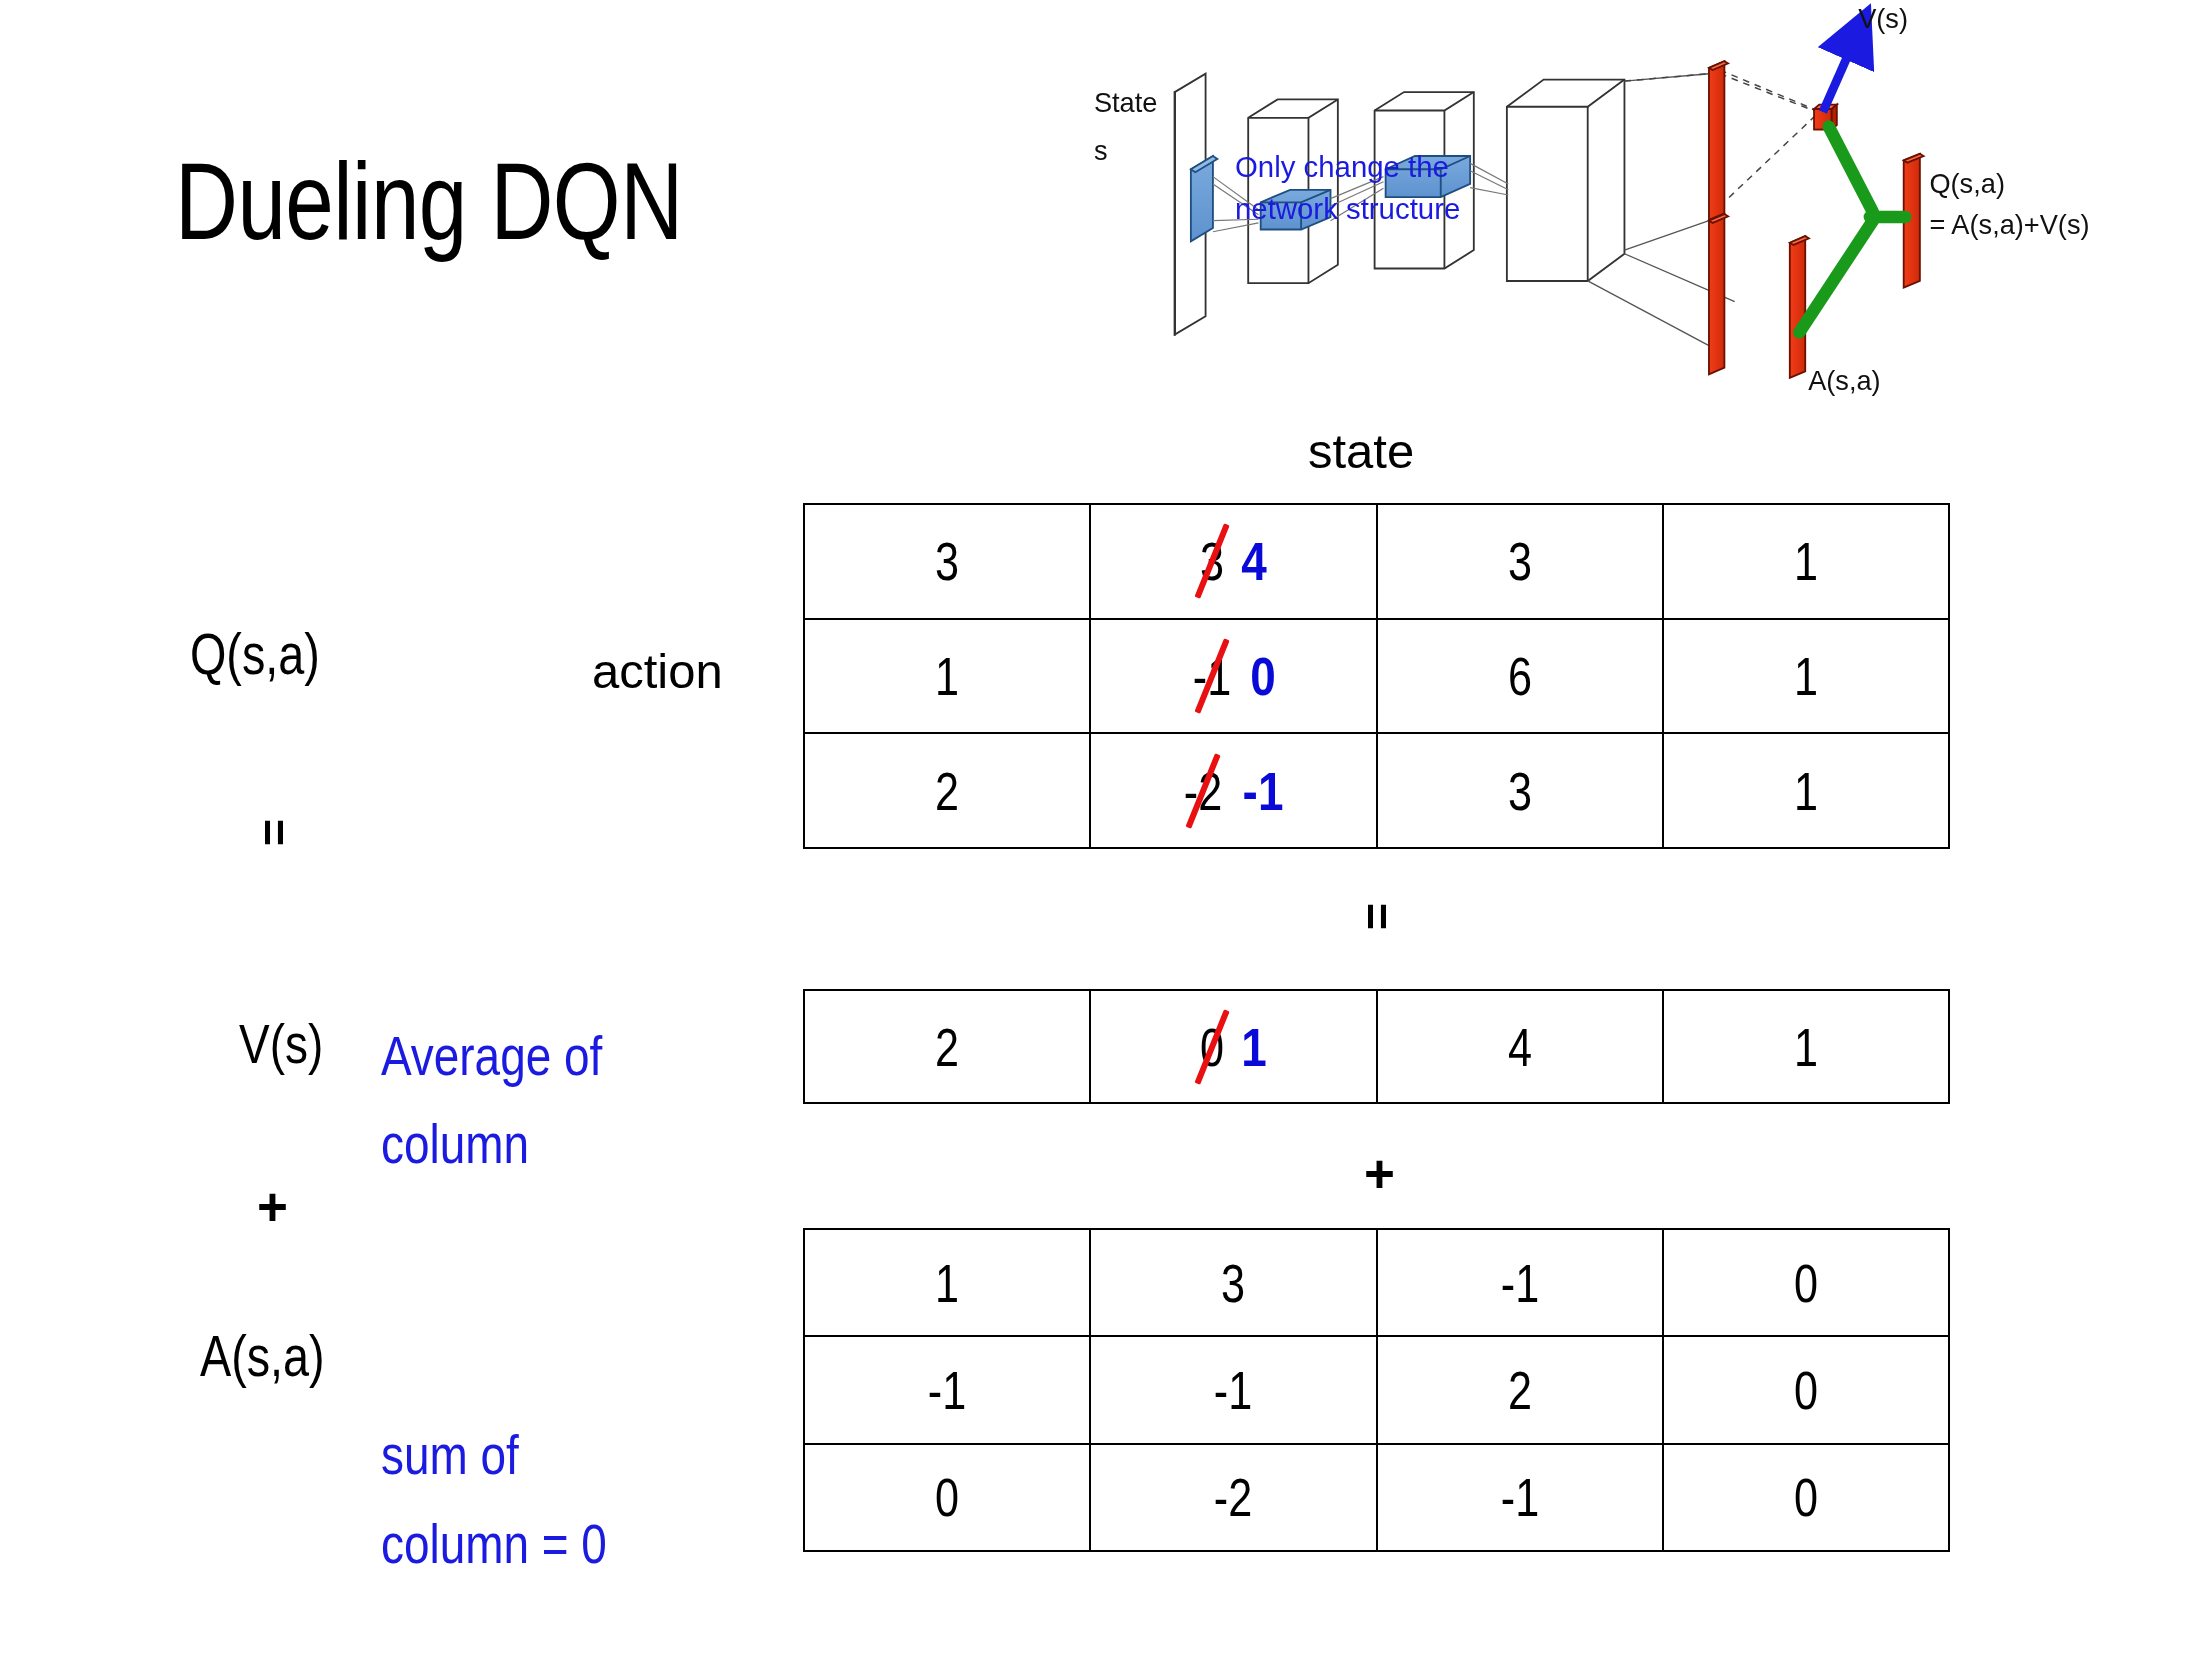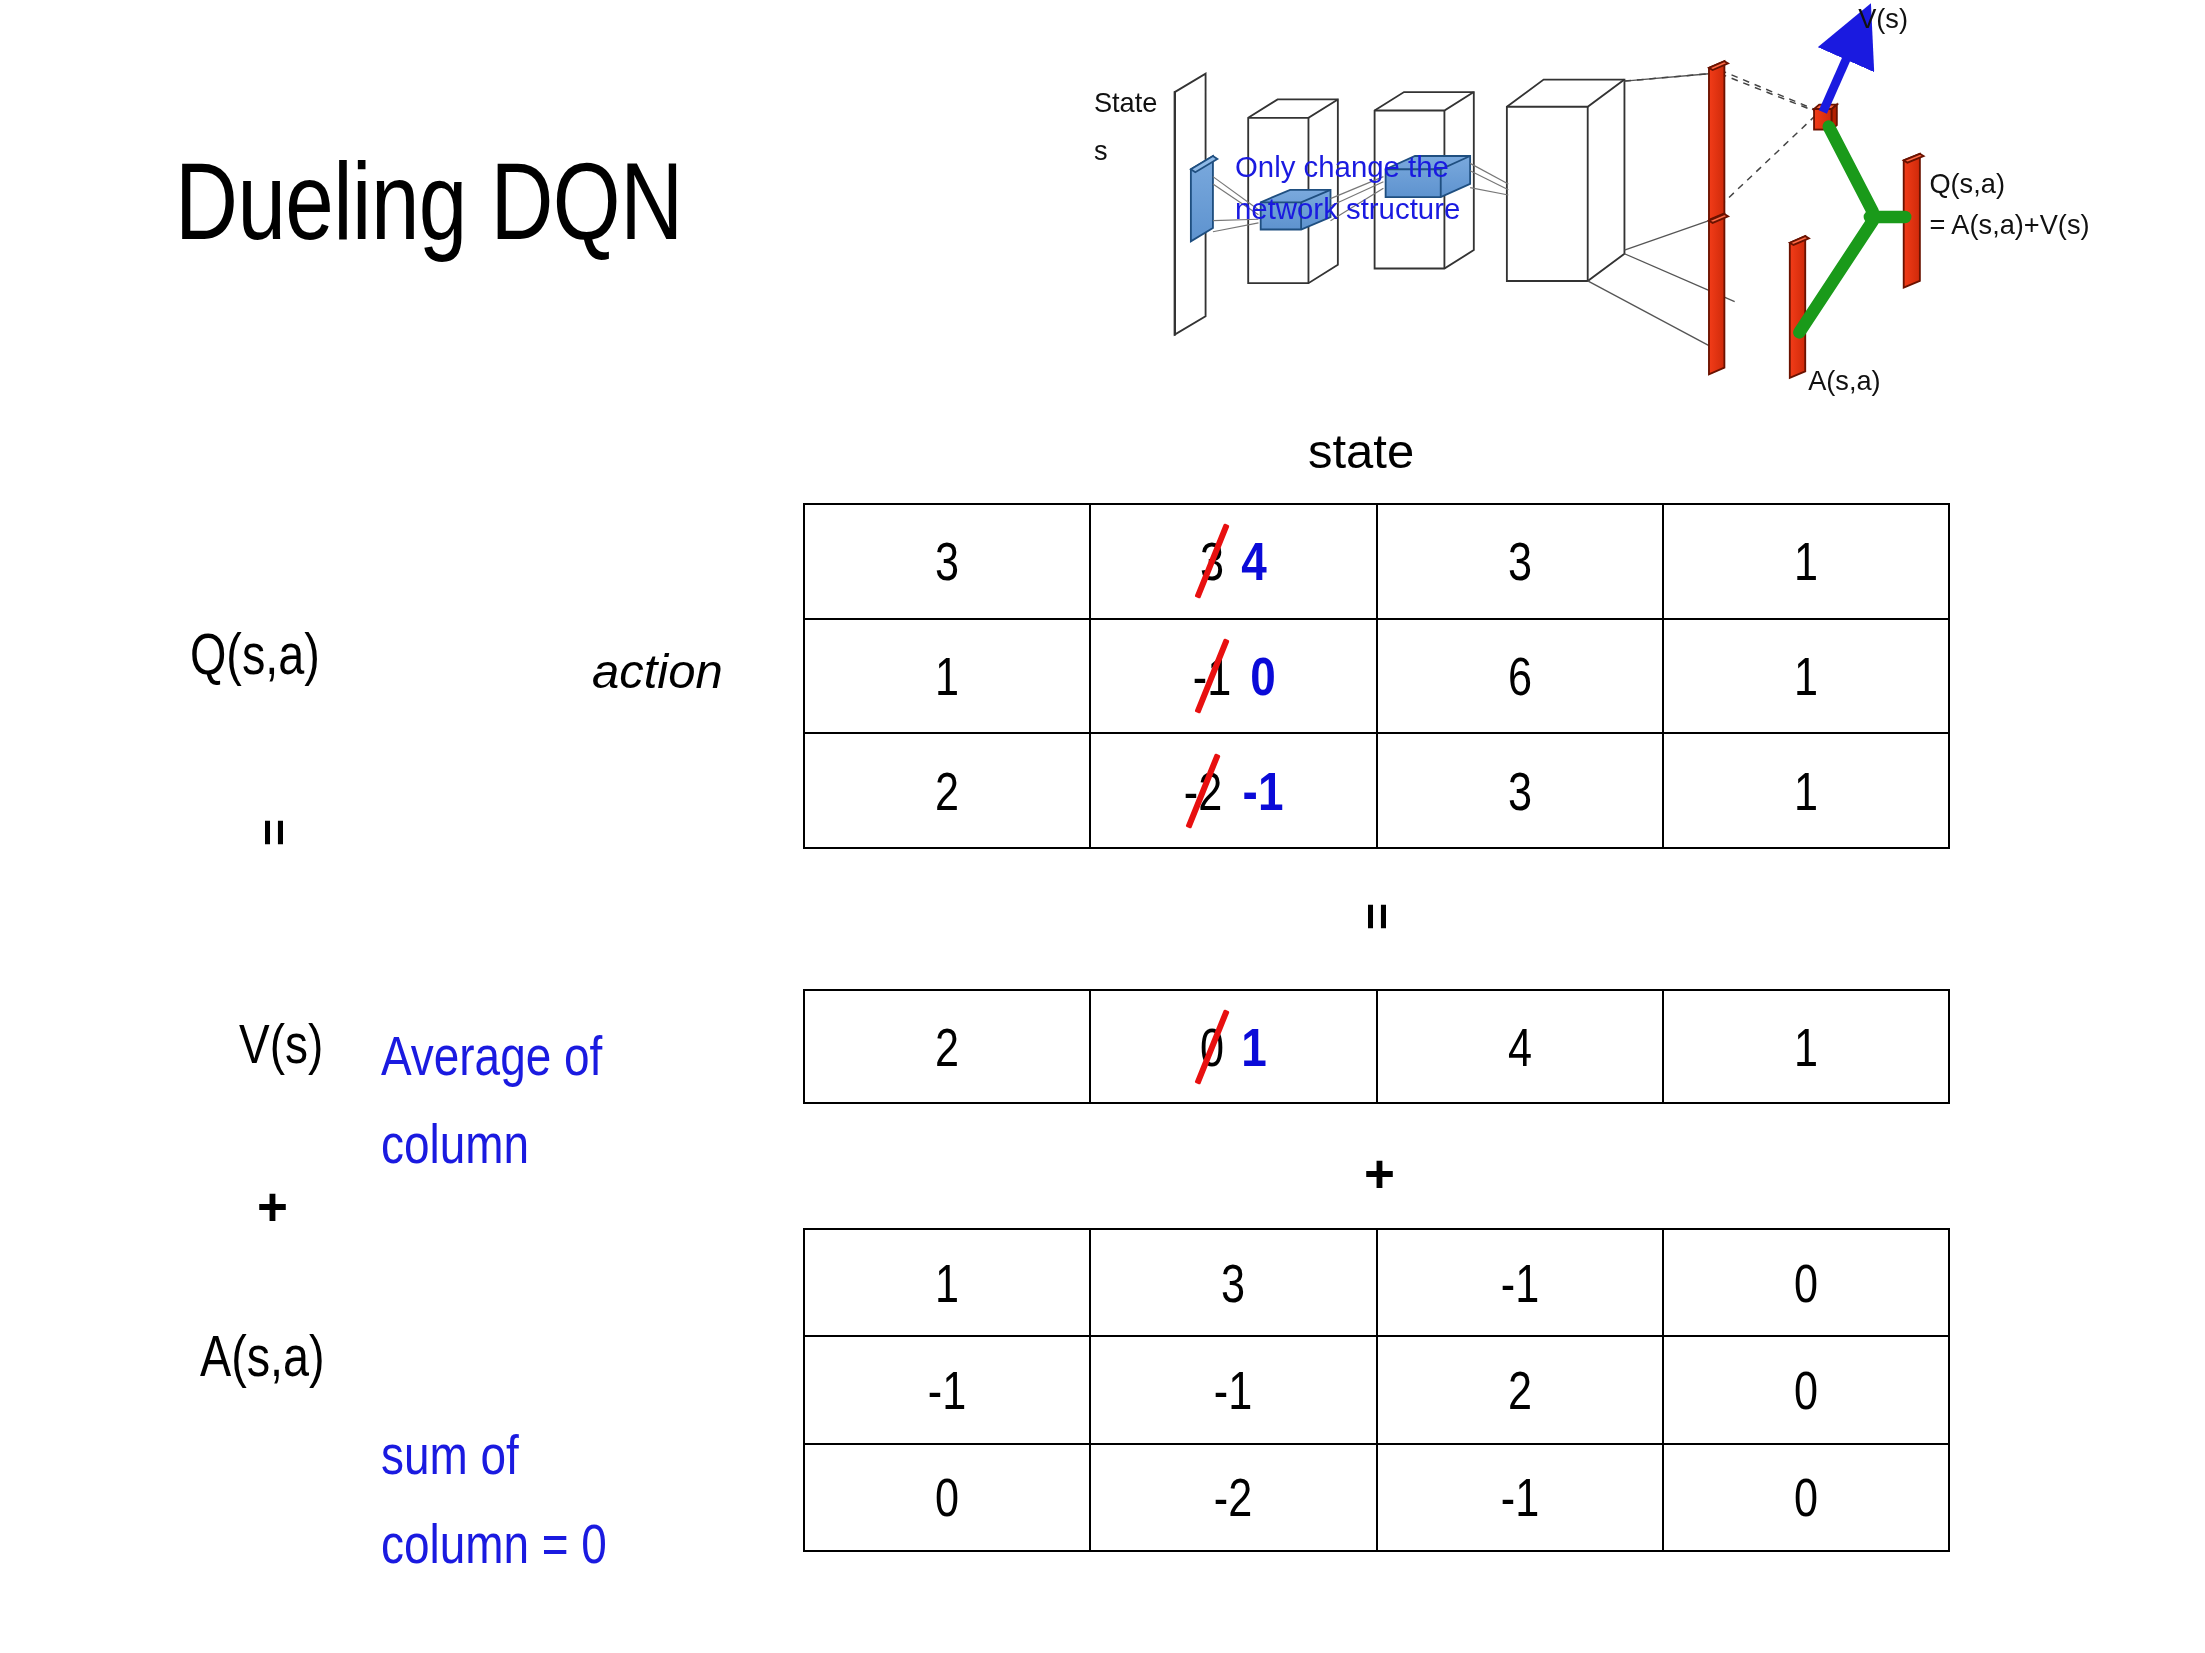--- a/index.html
+++ b/index.html
@@ -181,21 +181,21 @@
   <text class="dg-lbl-blue" x="200" y="298">network structure</text>
   <text class="dg-lbl" x="1048" y="38">V(s)</text>
   <text class="dg-lbl" x="980" y="530">A(s,a)</text>
   <text class="dg-lbl" x="1145" y="262">Q(s,a)</text>
   <text class="dg-lbl" x="1145" y="318">= A(s,a)+V(s)</text>
 </svg>
 </div>
 
 <div class="cond-lbl black" style="left:1308px; top:423px; font-size:49px;">state</div>
 
-<div class="cond-lbl black" style="left:592px; top:643px; font-size:49px;font-style:italic;">action</div>
+<div class="cond-lbl black" style="left:592px; top:643px; font-size:49px;">action</div>
 
 <div class="cond-lbl black" style="left:190px; top:621px; font-size:57px; transform:scaleX(0.82); transform-origin:left top;">Q(s,a)</div>
 
 <div class="op-eq" style="left:261px; top:809px;">=</div>
 
 <div class="cond-lbl black" style="left:239px; top:1011px; font-size:56px; transform:scaleX(0.82); transform-origin:left top;">V(s)</div>
 
 <div class="op-plus" style="left:257px; top:1180px;">+</div>
 
 <div class="cond-lbl black" style="left:200px; top:1323px; font-size:57px; transform:scaleX(0.82); transform-origin:left top;">A(s,a)</div>

